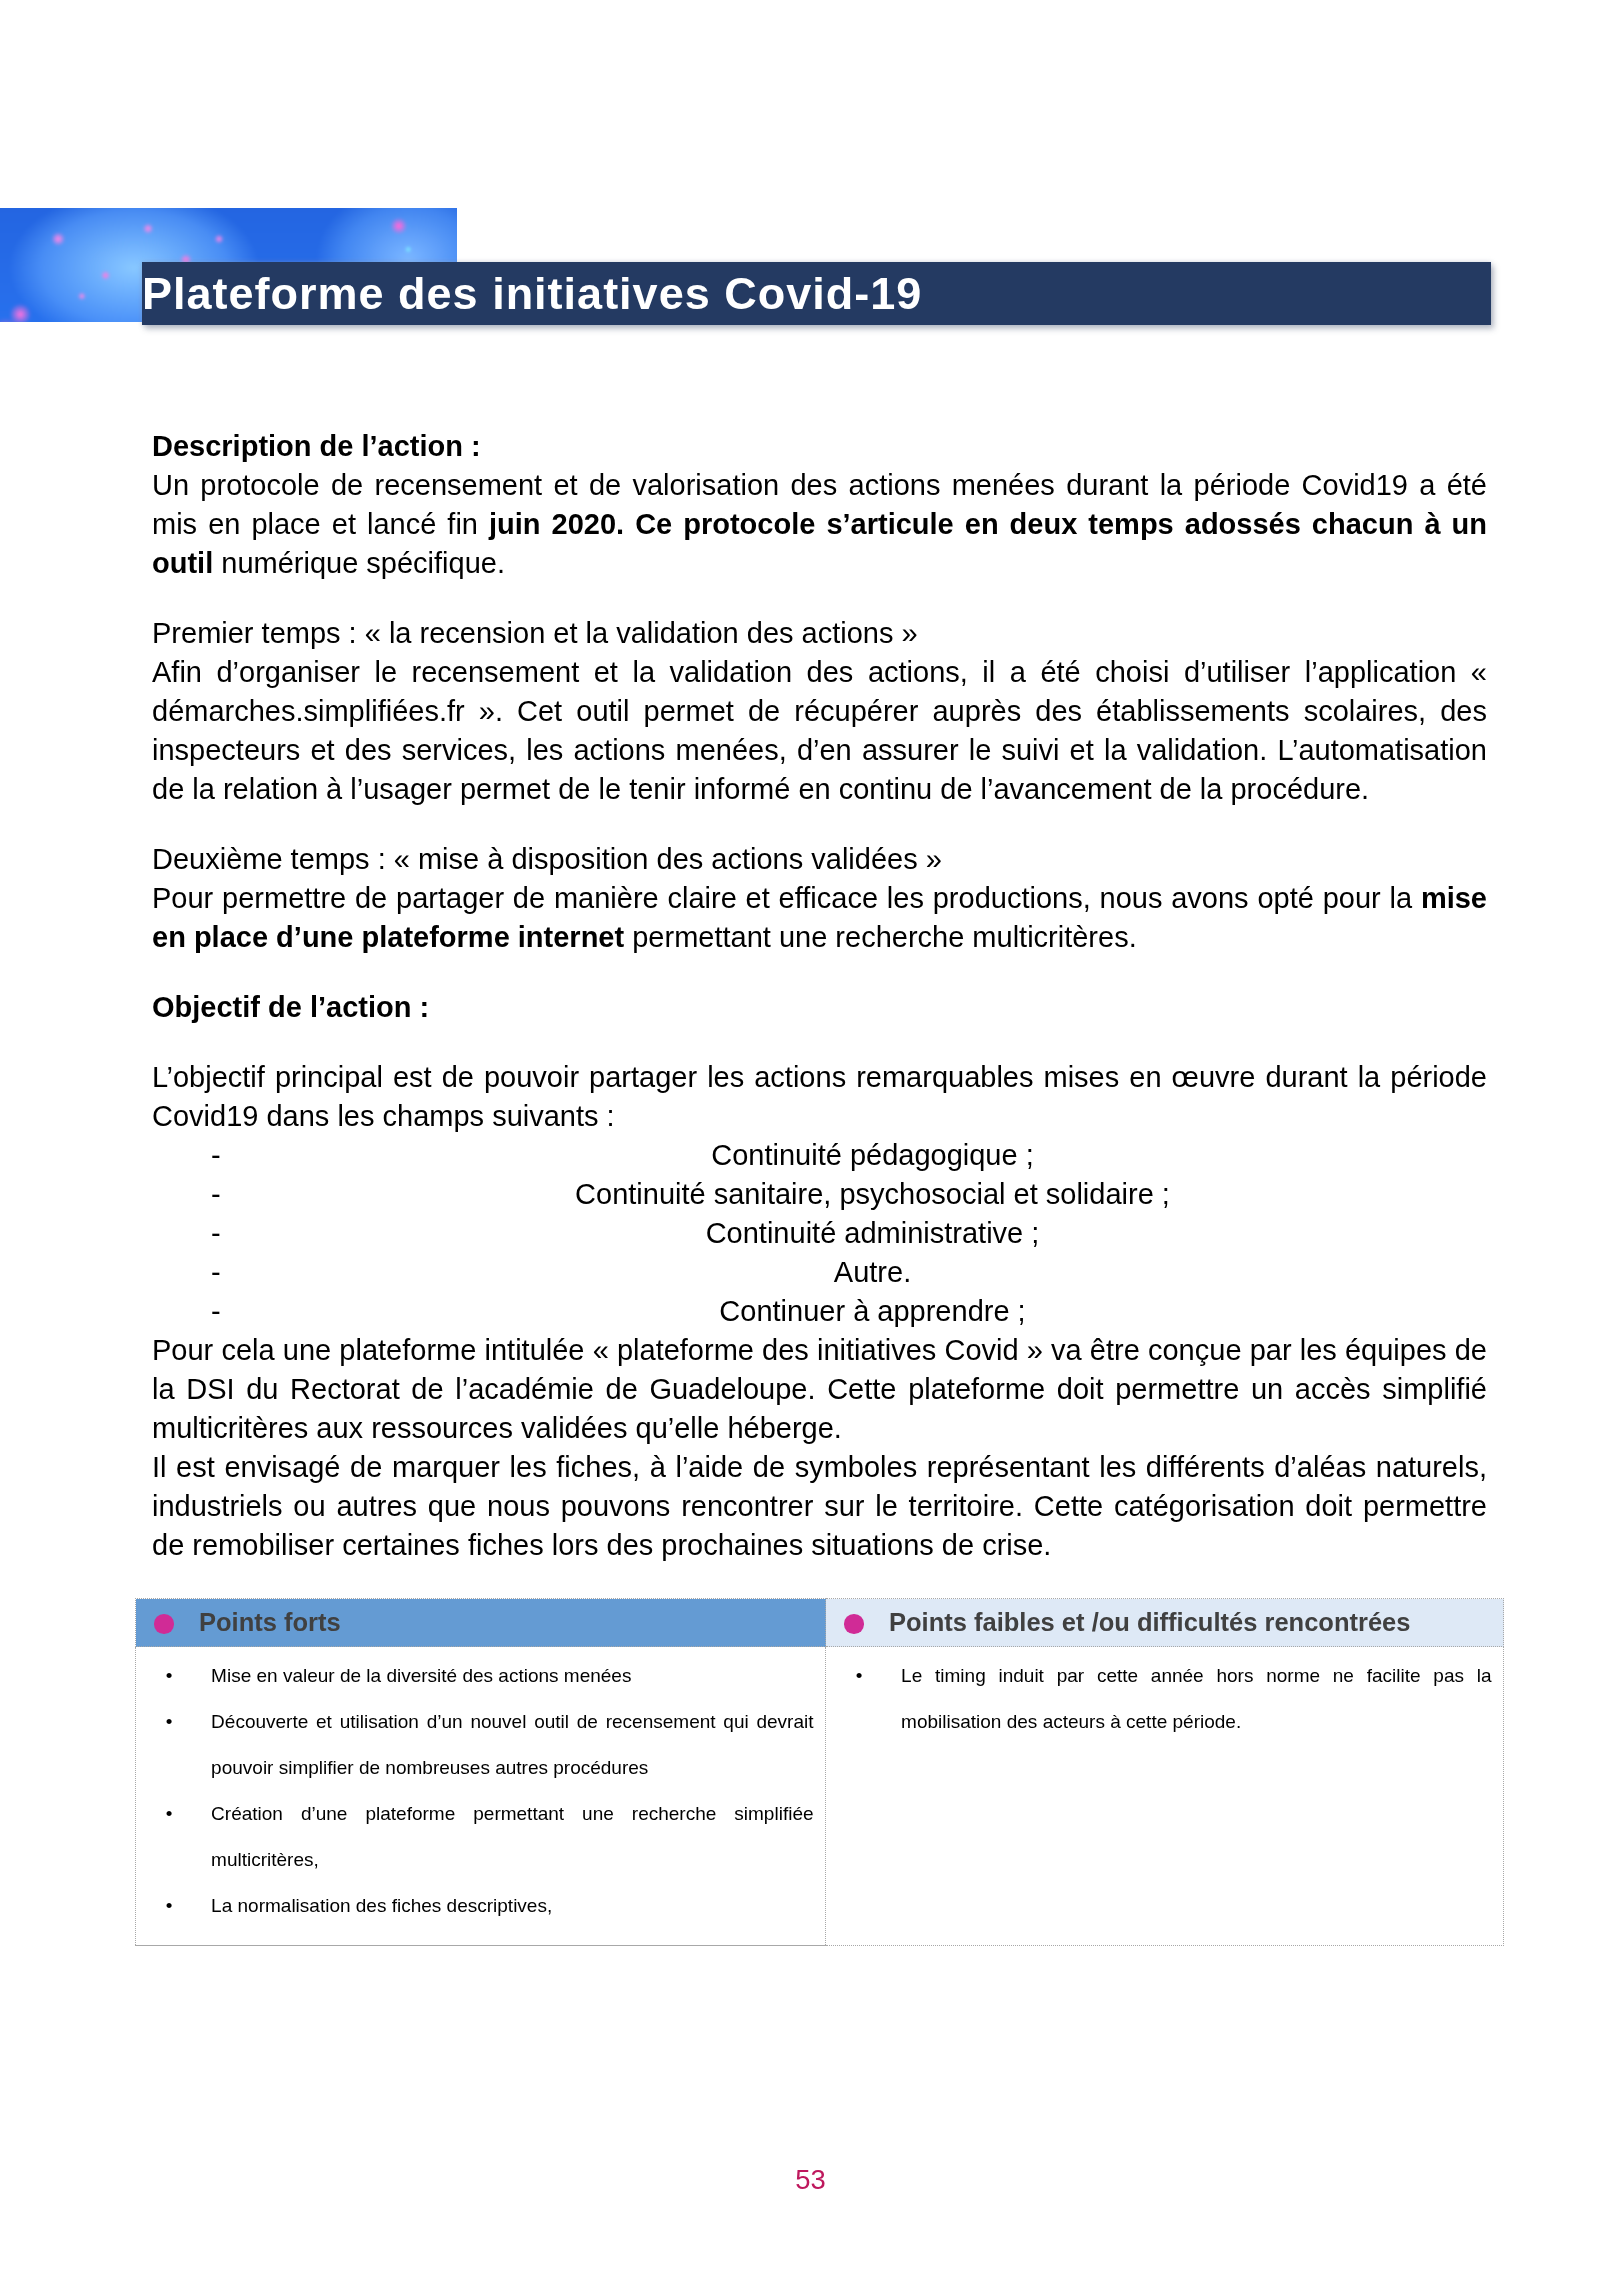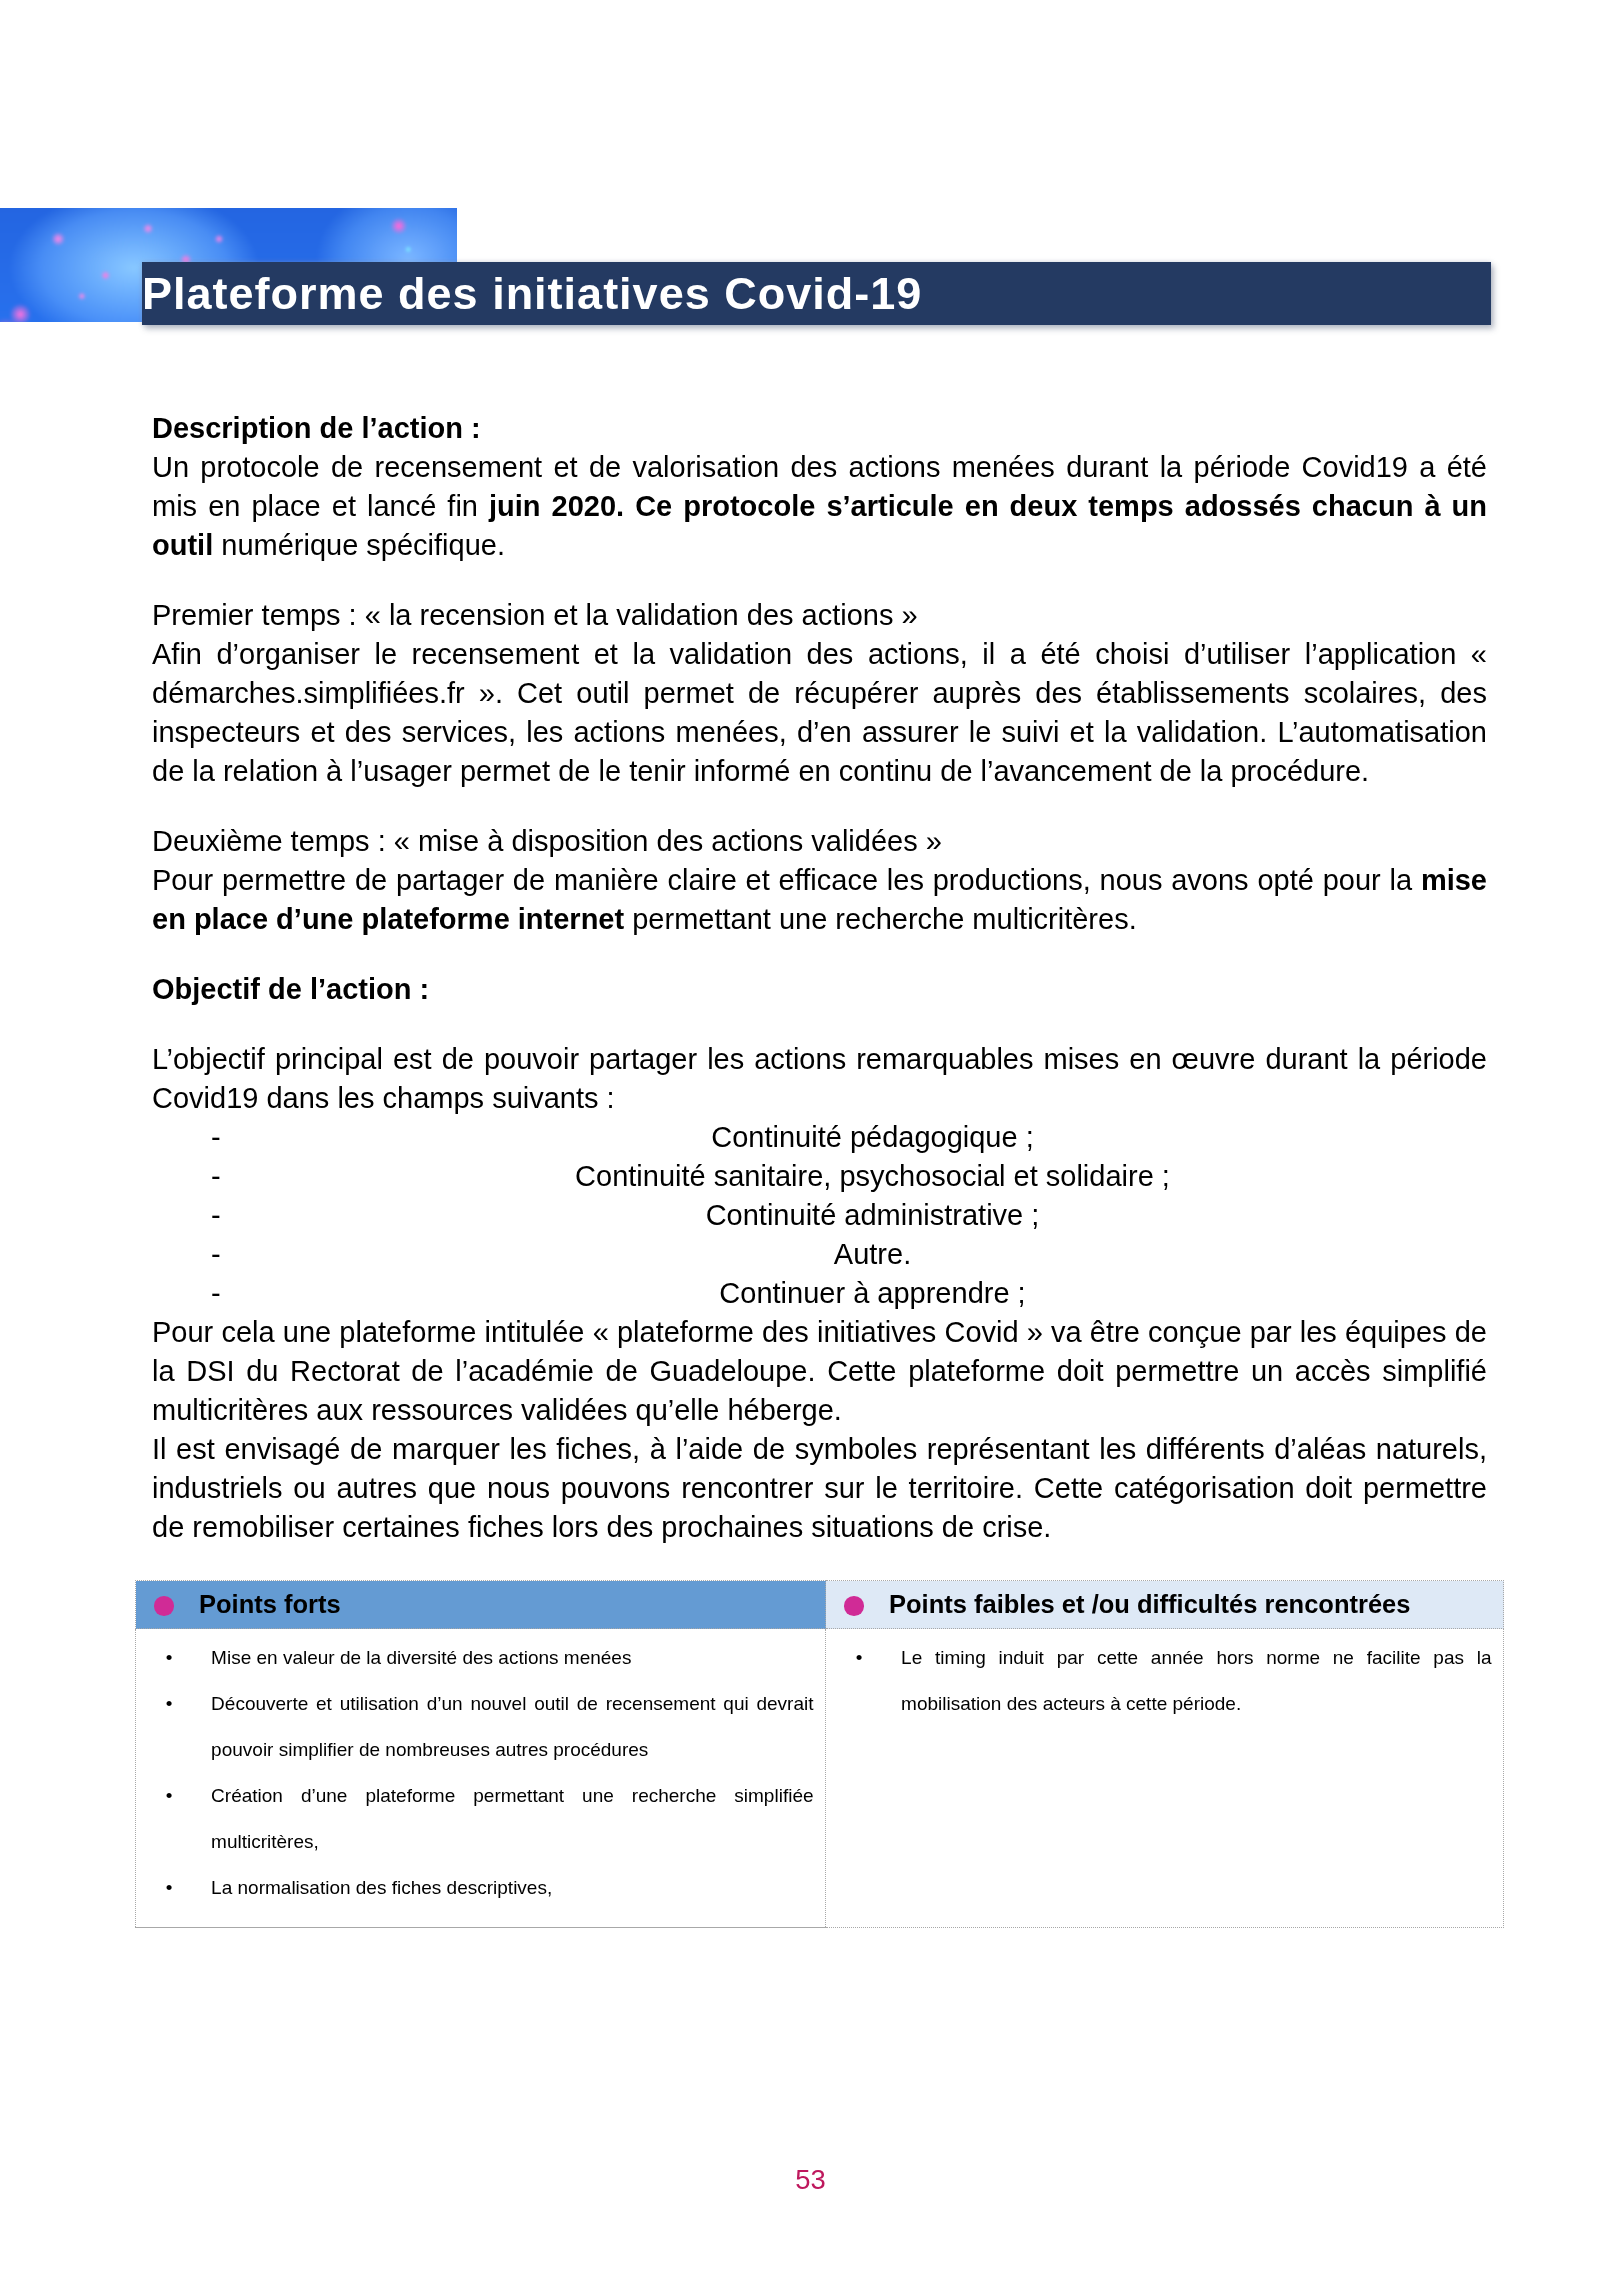--- a/index.html
+++ b/index.html
@@ -50,40 +50,40 @@
     z-index:3;
     box-shadow: 2.9px 3.9px 5.9px rgba(110,120,140,.45), 0 0 4.9px rgba(150,160,185,.4);
   }
   .banner-title {
     color:#ffffff; font-size:45px; font-weight:bold; letter-spacing:1px;
     white-space:nowrap;
   }
 
   
   .content {
-    position:absolute; left:152px; top:409px; width:1335px; z-index:2;
+    position:absolute; left:152px; top:427px; width:1335px; z-index:2;
     font-size:29px; line-height:39px; text-align:justify;
   }
   .doc-heading { font-size:29px; font-weight:bold; text-align:left; }
   .line-p { text-align:left; }
   .gap { height:31px; }
   .b { font-weight:bold; }
 
   .dash-list { list-style:none; padding-left:106px; text-align:center; }
   .dash-item { position:relative; }
   .dash-item::before { content:"-"; position:absolute; left:-47px; }
 
   
   .points-table {
     border-collapse:collapse; table-layout:fixed;
     width:1368px; margin-left:-16.7px; margin-top:33px;
   }
   .points-table th, .points-table td { border:1px dotted #A8A8A8; }
   .points-table th {
-    height:48px; font-size:25.5px; font-weight:bold; color:#000000;
+    height:48px; font-size:25.5px; font-weight:bold; color:#404040;
     text-align:left; vertical-align:middle; white-space:nowrap;
   }
   .th-strong { background:#649BD3; }
   .th-weak   { background:#DEE9F6; }
   .dot {
     display:inline-block; width:19.6px; height:19.6px; border-radius:50%;
     background:#D02B96; margin-left:17.6px; margin-right:25.5px; vertical-align:-2.9px;
   }
   .points-table td { vertical-align:top; padding:5.9px 11.8px 15.7px 9.8px; background:#fff; }
   .cell-strong { border-bottom:1px solid #A8A8A8 !important; }

